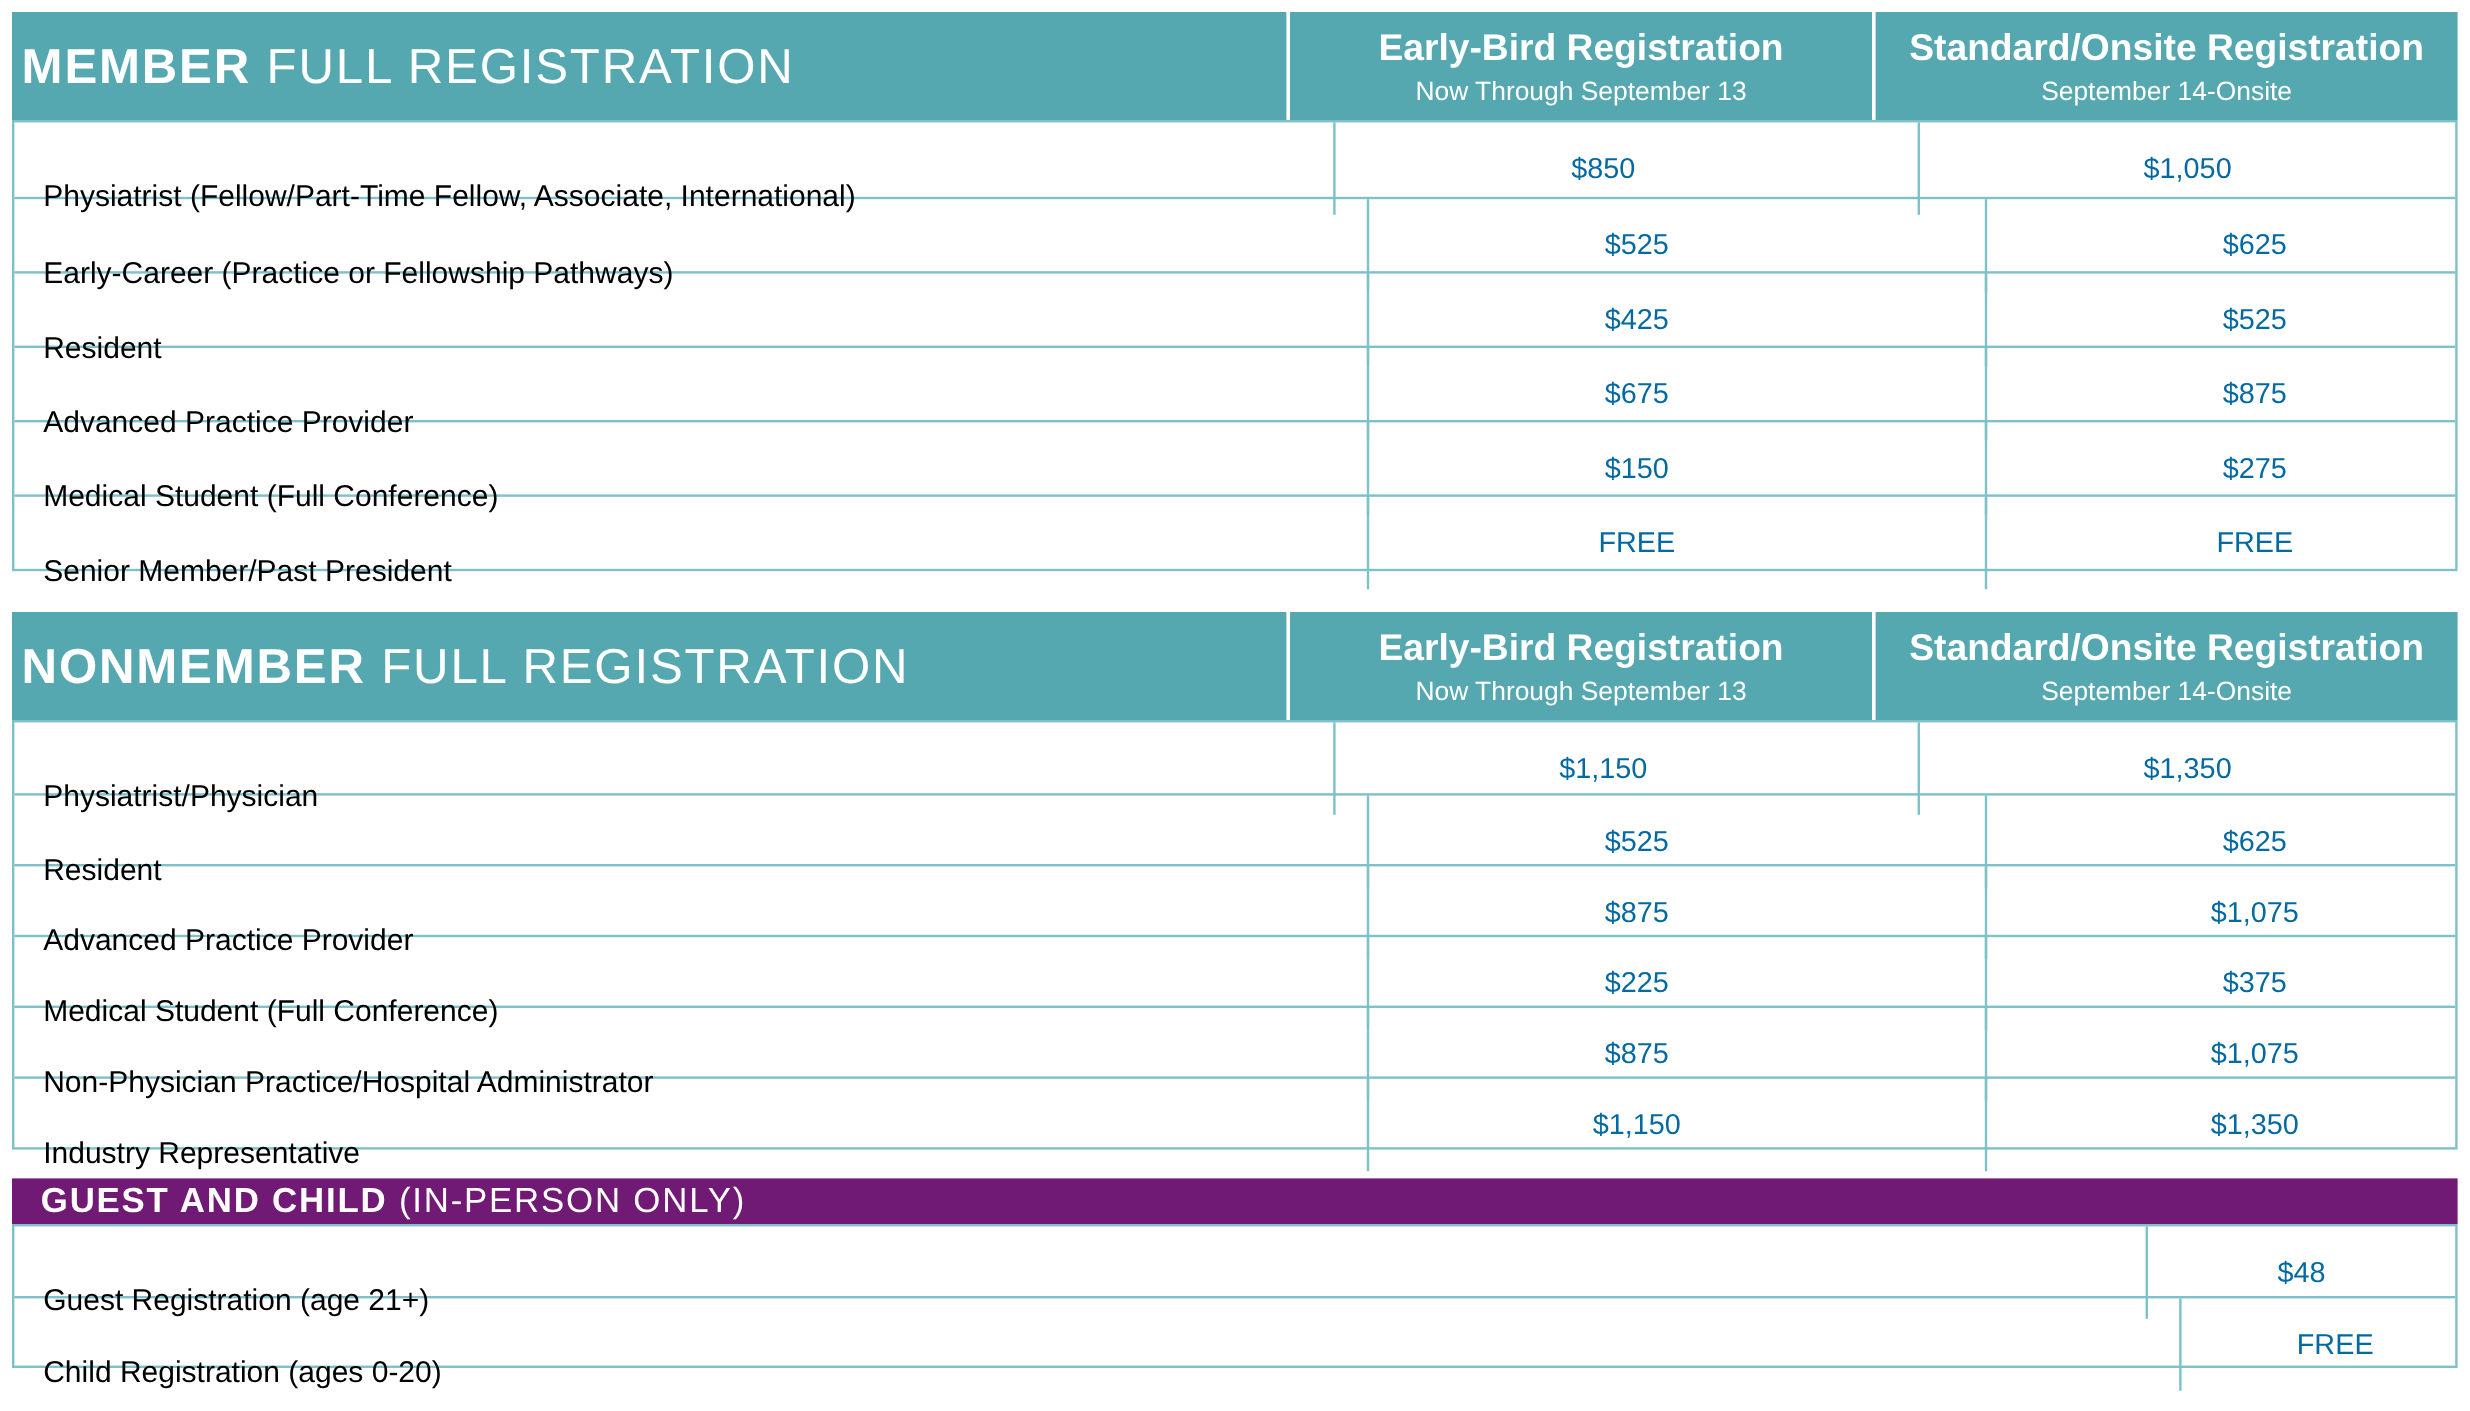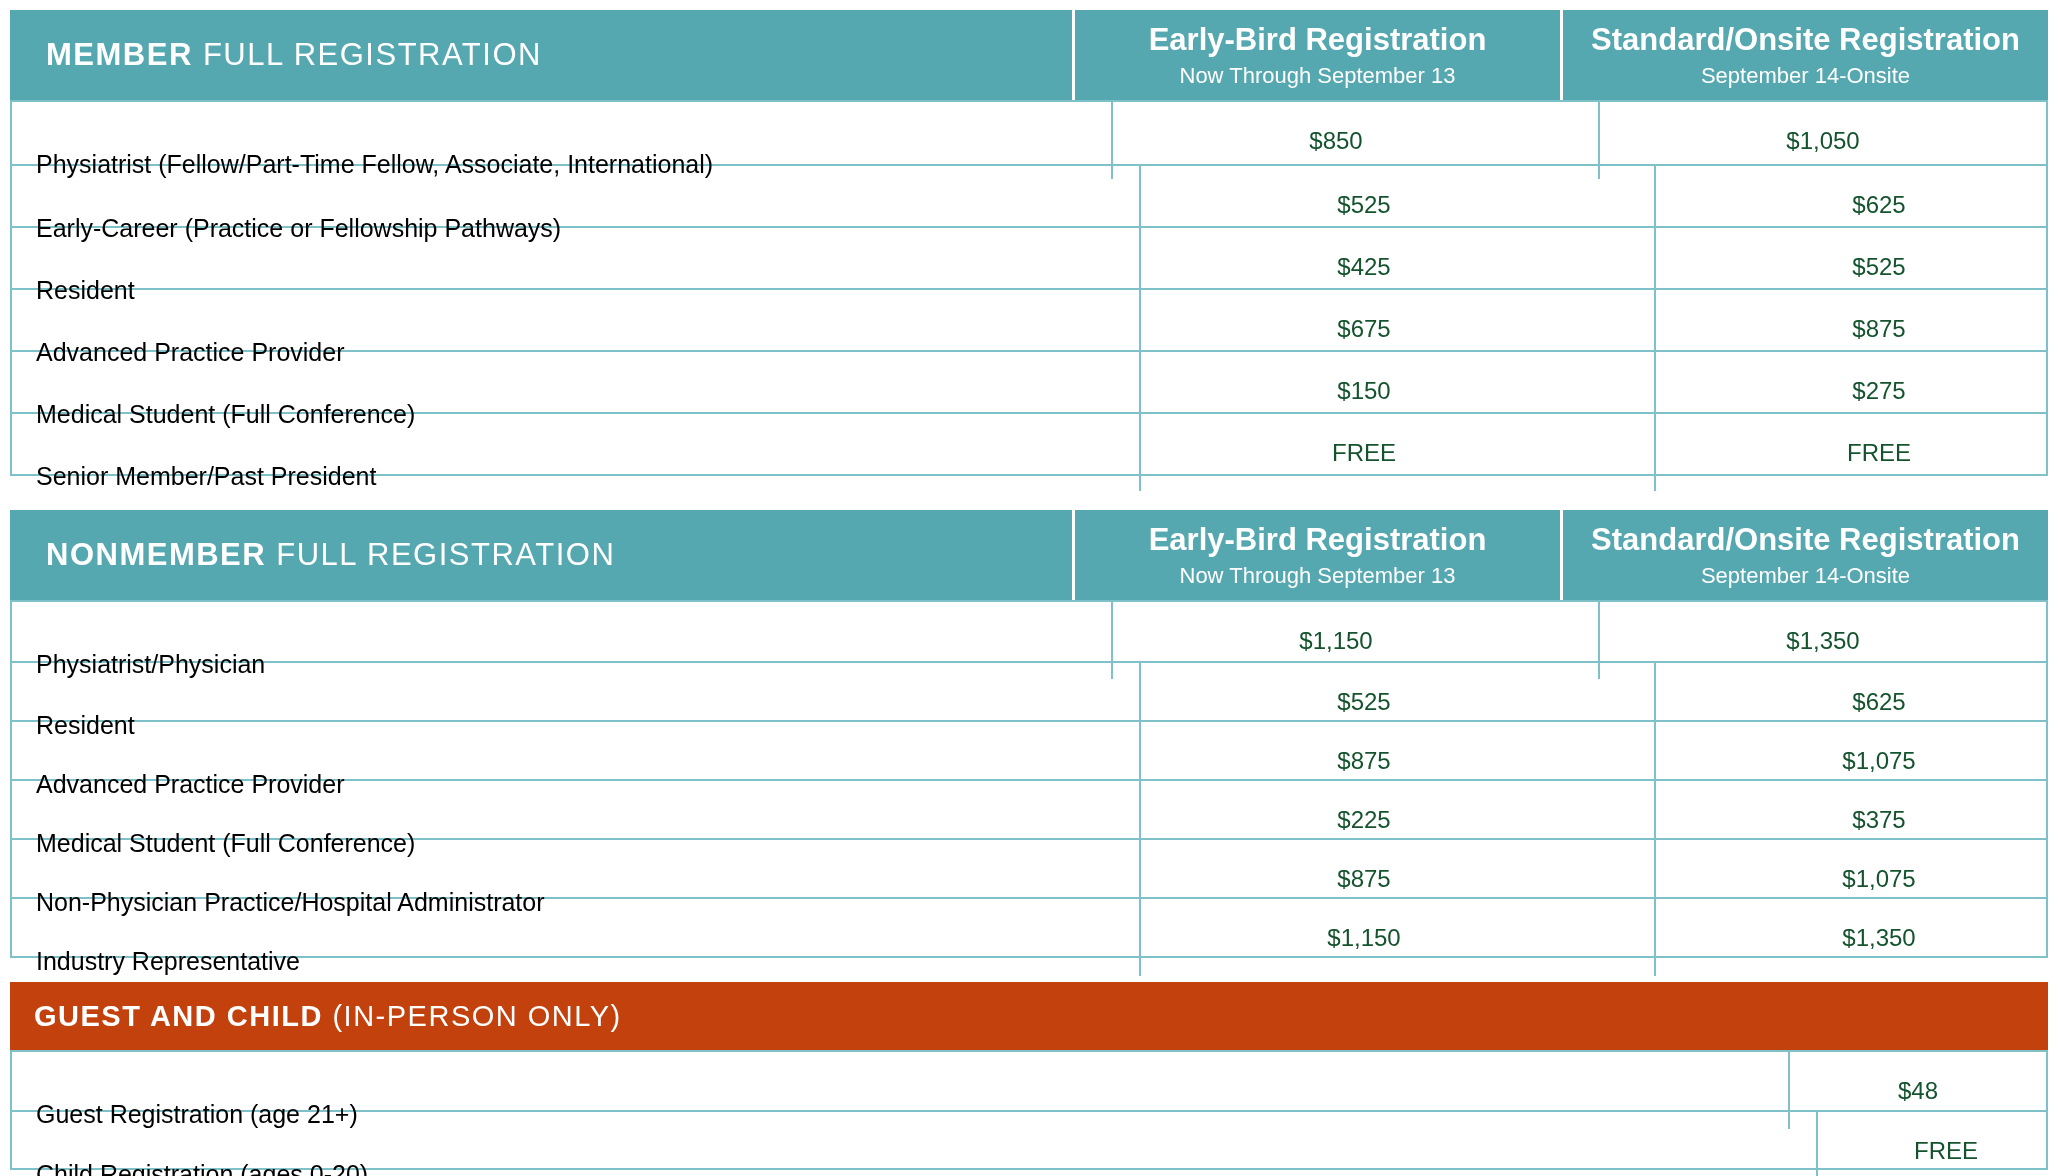--- a/index.html
+++ b/index.html
@@ -18,23 +18,23 @@
 
   
   .thead {
     display: grid;
     grid-template-columns: 1062px 488px 488px;
     height: 90px;
     background: #56a8b0;
   }
   .title-cell {
     display: flex; align-items: center;
-    padding-left: 36px;
+    padding-left: 8px;
     color: #ffffff;
-    font-size: 31px;
+    font-size: 41px;
     letter-spacing: 1.5px;
   }
   .t-bold { font-weight: bold; }
   .t-rest { font-weight: normal; white-space: pre; }
 
   .colhead {
     display: flex; flex-direction: column;
     align-items: center; justify-content: center;
     color: #ffffff;
     border-left: 3px solid #ffffff;
@@ -52,29 +52,29 @@
   }
   .nm .row { height: 59px; }
   .row + .row { border-top: 2px solid #7ec1c8; gap: 28px; }
   .cell.label {
     display: flex; align-items: center;
     padding-left: 24px;
     font-size: 25px; color: #000000; margin-top: 48px;
   }
   .cell.price {
     display: flex; align-items: center; justify-content: center;
-    font-size: 24px; color: #14532d;
+    font-size: 24px; color: #0369a1;
     border-left: 2px solid #7ec1c8;
     margin-left: 39px;
   }
 
   
   .thead-single {
-    height: 68px;
-    background: #c2410c;
+    height: 38px;
+    background: #701a75;
     display: flex; align-items: center;
     padding-left: 24px;
     color: #ffffff;
     font-size: 29px;
     letter-spacing: 1.5px;
   }
   .gc .row {
     grid-template-columns: 1737px 297px;
     height: 58px;
   }

